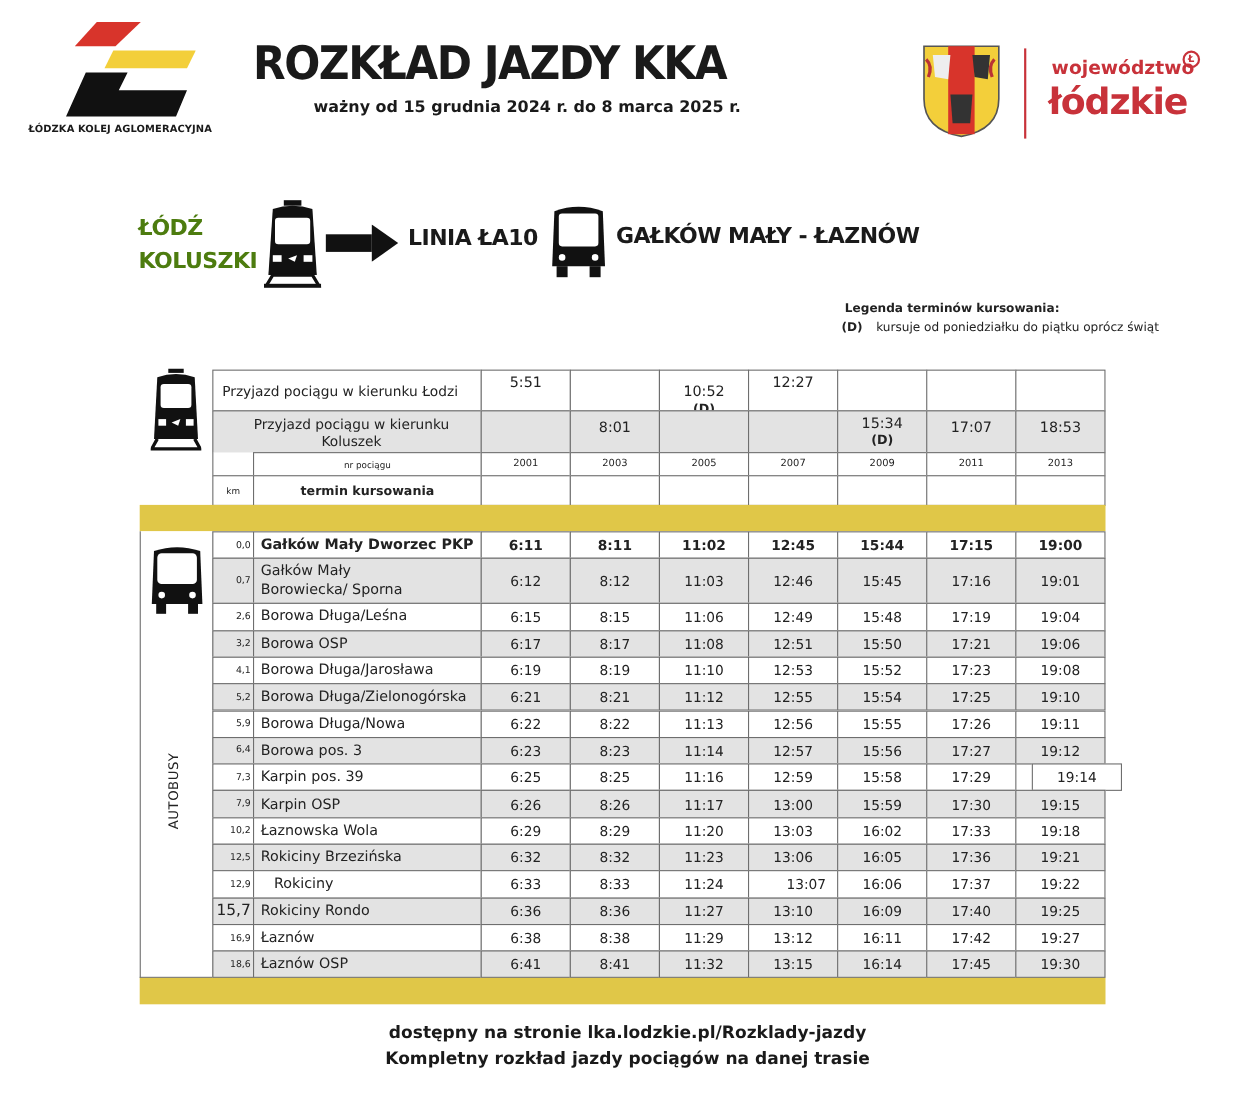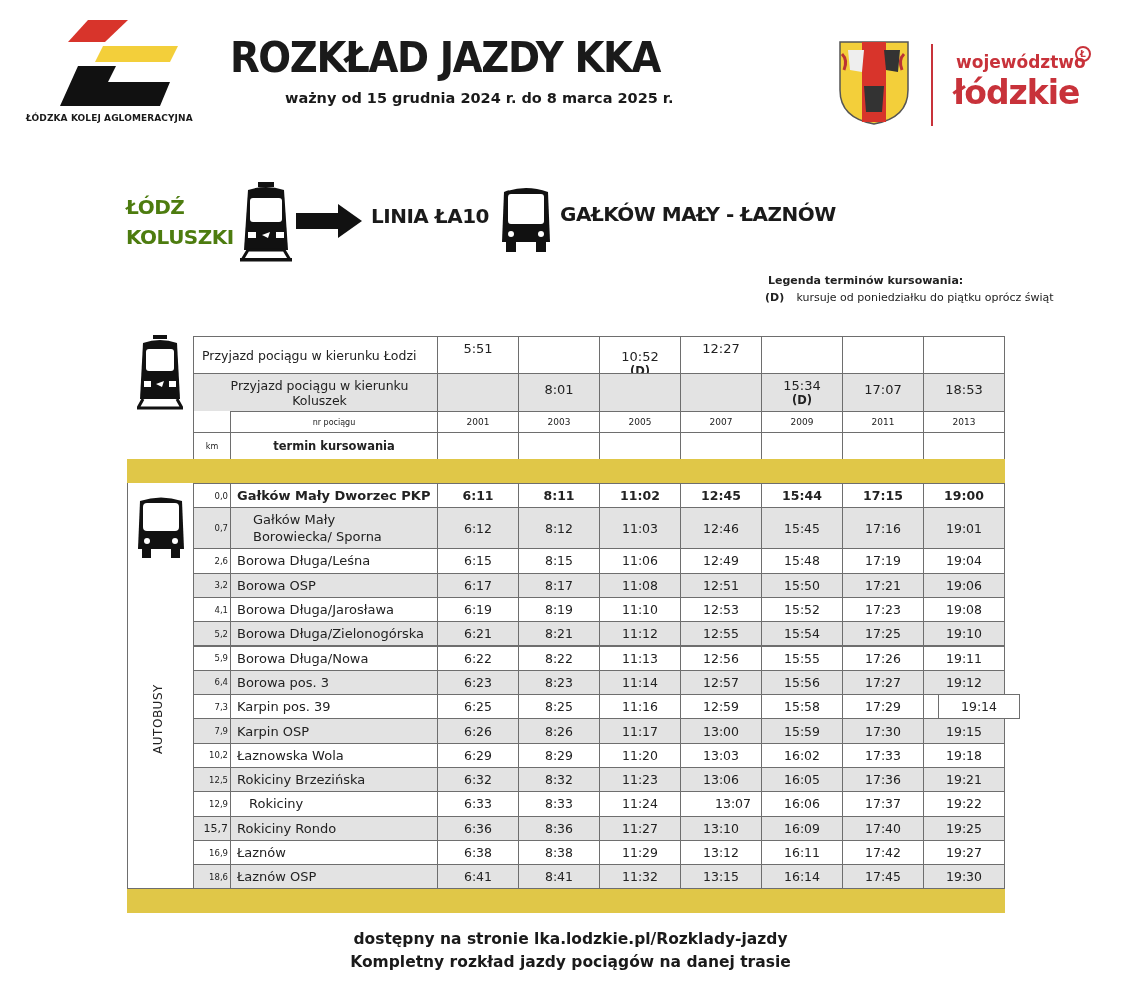--- a/index.html
+++ b/index.html
@@ -189,21 +189,21 @@
     <div class="cell white" style="left: 193px; top: 483px; width: 38px; height: 25.3px; font-size: 8.5px; justify-content: flex-end; padding-right: 2px;">0,0</div>
     <div class="cell white" style="left: 230px; top: 483px; width: 208px; height: 25.3px; justify-content: flex-start; padding-left: 6px; text-align: left; font-size: 13px; line-height: 17px; font-weight: bold;">Gałków Mały Dworzec PKP</div>
     <div class="cell white" style="left: 437px; top: 483px; width: 82px; height: 25.3px; font-size: 12.5px; font-weight: bold;">6:11</div>
     <div class="cell white" style="left: 518px; top: 483px; width: 82px; height: 25.3px; font-size: 12.5px; font-weight: bold;">8:11</div>
     <div class="cell white" style="left: 599px; top: 483px; width: 82px; height: 25.3px; font-size: 12.5px; font-weight: bold;">11:02</div>
     <div class="cell white" style="left: 680px; top: 483px; width: 82px; height: 25.3px; font-size: 12.5px; font-weight: bold;">12:45</div>
     <div class="cell white" style="left: 761px; top: 483px; width: 82px; height: 25.3px; font-size: 12.5px; font-weight: bold;">15:44</div>
     <div class="cell white" style="left: 842px; top: 483px; width: 82px; height: 25.3px; font-size: 12.5px; font-weight: bold;">17:15</div>
     <div class="cell white" style="left: 923px; top: 483px; width: 82px; height: 25.3px; font-size: 12.5px; font-weight: bold;">19:00</div>
     <div class="cell gray" style="left: 193px; top: 507.3px; width: 38px; height: 42px; font-size: 8.5px; justify-content: flex-end; padding-right: 2px;">0,7</div>
-    <div class="cell gray" style="left: 230px; top: 507.3px; width: 208px; height: 42px; justify-content: flex-start; padding-left: 22px; text-align: left; font-size: 13px; line-height: 17px; padding-right: 40px;">Gałków Mały Borowiecka/ Sporna</div>
+    <div class="cell gray" style="left: 230px; top: 507.3px; width: 208px; height: 42px; justify-content: flex-start; padding-left: 6px; text-align: left; font-size: 13px; line-height: 17px; padding-right: 40px;">Gałków Mały Borowiecka/ Sporna</div>
     <div class="cell gray" style="left: 437px; top: 507.3px; width: 82px; height: 42px; font-size: 12.5px;">6:12</div>
     <div class="cell gray" style="left: 518px; top: 507.3px; width: 82px; height: 42px; font-size: 12.5px;">8:12</div>
     <div class="cell gray" style="left: 599px; top: 507.3px; width: 82px; height: 42px; font-size: 12.5px;">11:03</div>
     <div class="cell gray" style="left: 680px; top: 507.3px; width: 82px; height: 42px; font-size: 12.5px;">12:46</div>
     <div class="cell gray" style="left: 761px; top: 507.3px; width: 82px; height: 42px; font-size: 12.5px;">15:45</div>
     <div class="cell gray" style="left: 842px; top: 507.3px; width: 82px; height: 42px; font-size: 12.5px;">17:16</div>
     <div class="cell gray" style="left: 923px; top: 507.3px; width: 82px; height: 42px; font-size: 12.5px;">19:01</div>
     <div class="cell white" style="left: 193px; top: 548.3px; width: 38px; height: 25.3px; font-size: 8.5px; justify-content: flex-end; padding-right: 2px;">2,6</div>
     <div class="cell white" style="left: 230px; top: 548.3px; width: 208px; height: 25.3px; justify-content: flex-start; padding-left: 6px; text-align: left; font-size: 13px; line-height: 17px;">Borowa Długa/Leśna</div>
     <div class="cell white" style="left: 437px; top: 548.3px; width: 82px; height: 25.3px; font-size: 12.5px;">6:15</div>
@@ -296,21 +296,21 @@
     <div class="cell gray" style="left: 923px; top: 767px; width: 82px; height: 25.3px; font-size: 12.5px;">19:21</div>
     <div class="cell white" style="left: 193px; top: 791.3px; width: 38px; height: 25.3px; font-size: 8.5px; justify-content: flex-end; padding-right: 2px;">12,9</div>
     <div class="cell white" style="left: 230px; top: 791.3px; width: 208px; height: 25.3px; justify-content: flex-start; padding-left: 18px; text-align: left; font-size: 13px; line-height: 17px;">Rokiciny</div>
     <div class="cell white" style="left: 437px; top: 791.3px; width: 82px; height: 25.3px; font-size: 12.5px;">6:33</div>
     <div class="cell white" style="left: 518px; top: 791.3px; width: 82px; height: 25.3px; font-size: 12.5px;">8:33</div>
     <div class="cell white" style="left: 599px; top: 791.3px; width: 82px; height: 25.3px; font-size: 12.5px;">11:24</div>
     <div class="cell white" style="left: 680px; top: 791.3px; width: 106px; height: 25.3px; font-size: 12.5px;">13:07</div>
     <div class="cell white" style="left: 761px; top: 791.3px; width: 82px; height: 25.3px; font-size: 12.5px;">16:06</div>
     <div class="cell white" style="left: 842px; top: 791.3px; width: 82px; height: 25.3px; font-size: 12.5px;">17:37</div>
     <div class="cell white" style="left: 923px; top: 791.3px; width: 82px; height: 25.3px; font-size: 12.5px;">19:22</div>
-    <div class="cell gray" style="left: 193px; top: 815.6px; width: 38px; height: 25.3px; font-size: 11px; justify-content: flex-end; padding-right: 2px;">15,7</div>
+    <div class="cell gray" style="left: 193px; top: 815.6px; width: 38px; height: 25.3px; font-size: 14px; justify-content: flex-end; padding-right: 2px;">15,7</div>
     <div class="cell gray" style="left: 230px; top: 815.6px; width: 208px; height: 25.3px; justify-content: flex-start; padding-left: 6px; text-align: left; font-size: 13px; line-height: 17px;">Rokiciny Rondo</div>
     <div class="cell gray" style="left: 437px; top: 815.6px; width: 82px; height: 25.3px; font-size: 12.5px;">6:36</div>
     <div class="cell gray" style="left: 518px; top: 815.6px; width: 82px; height: 25.3px; font-size: 12.5px;">8:36</div>
     <div class="cell gray" style="left: 599px; top: 815.6px; width: 82px; height: 25.3px; font-size: 12.5px;">11:27</div>
     <div class="cell gray" style="left: 680px; top: 815.6px; width: 82px; height: 25.3px; font-size: 12.5px;">13:10</div>
     <div class="cell gray" style="left: 761px; top: 815.6px; width: 82px; height: 25.3px; font-size: 12.5px;">16:09</div>
     <div class="cell gray" style="left: 842px; top: 815.6px; width: 82px; height: 25.3px; font-size: 12.5px;">17:40</div>
     <div class="cell gray" style="left: 923px; top: 815.6px; width: 82px; height: 25.3px; font-size: 12.5px;">19:25</div>
     <div class="cell white" style="left: 193px; top: 839.9px; width: 38px; height: 25.3px; font-size: 8.5px; justify-content: flex-end; padding-right: 2px;">16,9</div>
     <div class="cell white" style="left: 230px; top: 839.9px; width: 208px; height: 25.3px; justify-content: flex-start; padding-left: 6px; text-align: left; font-size: 13px; line-height: 17px;">Łaznów</div>

